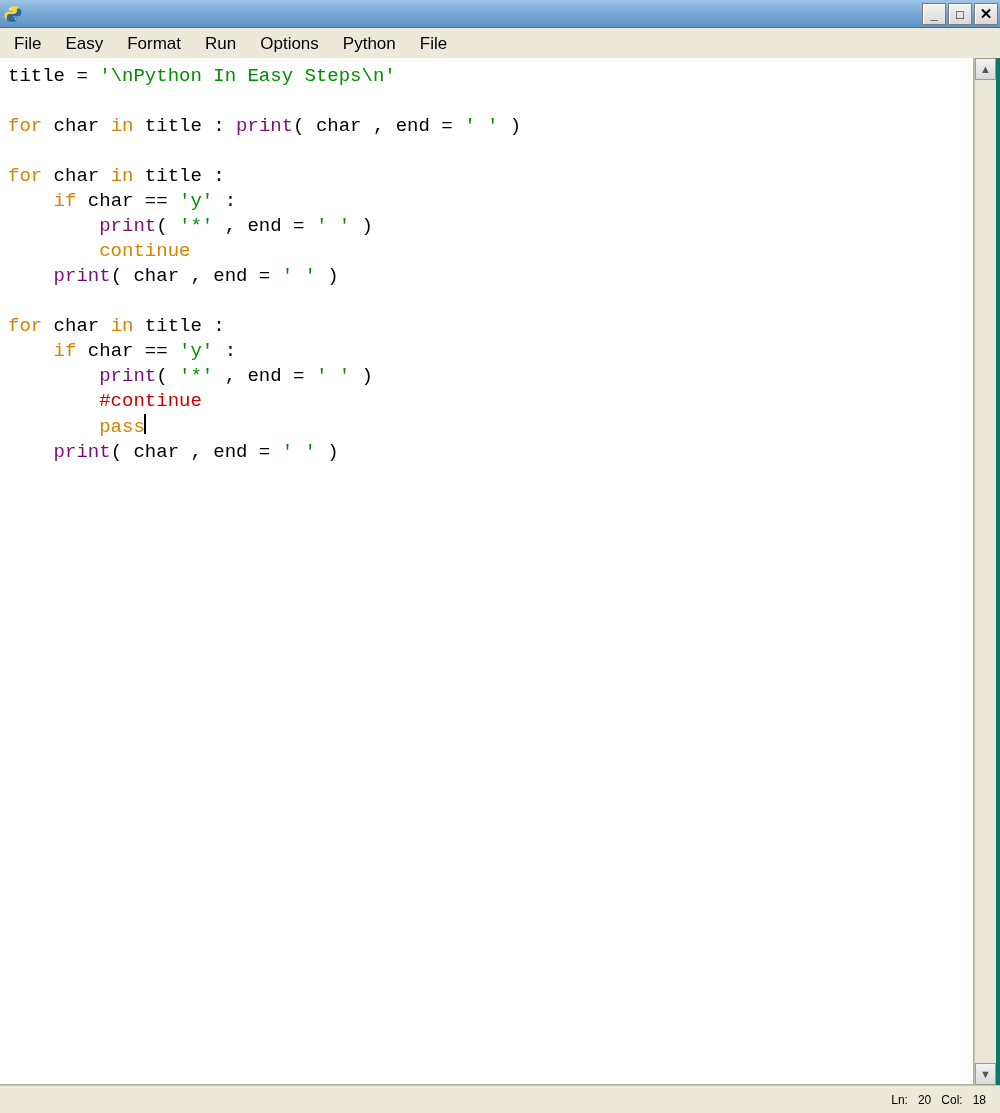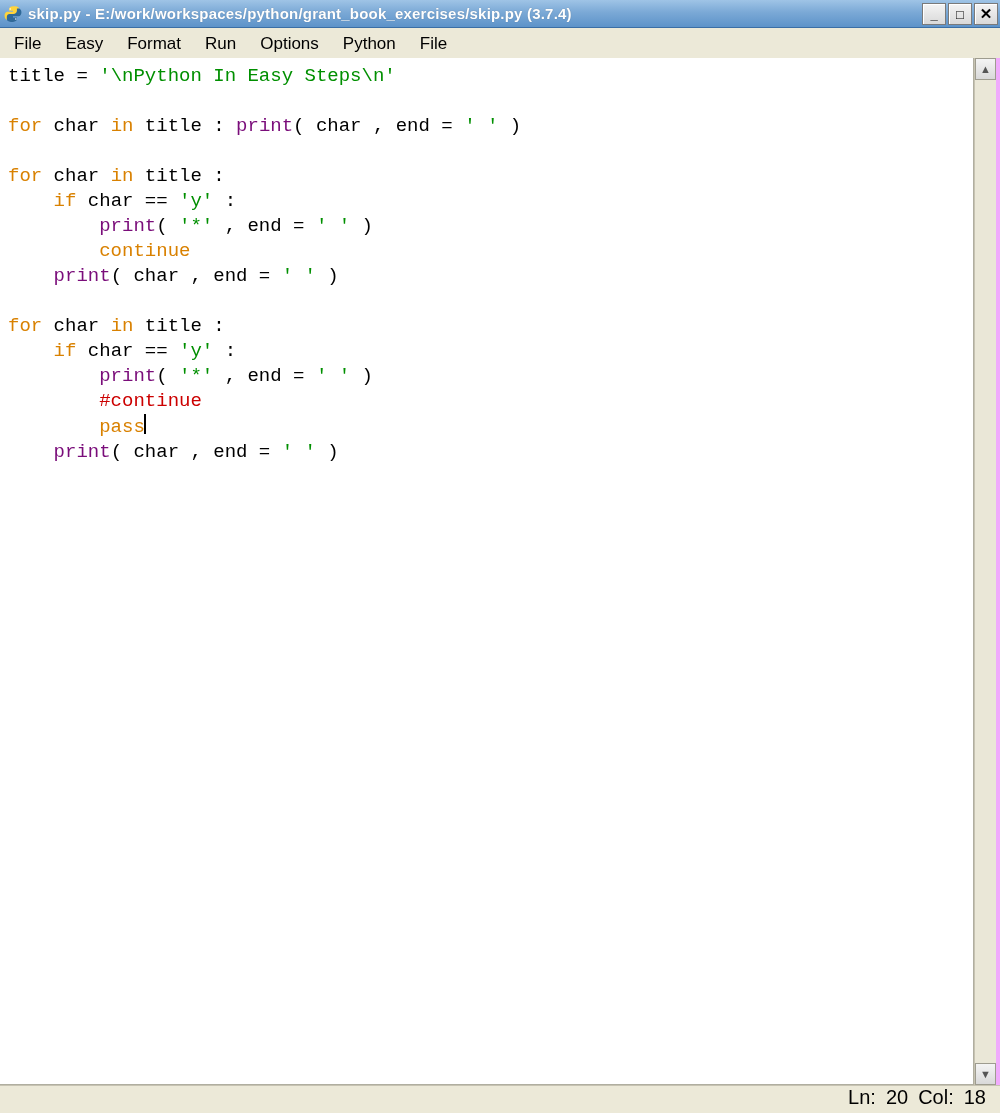--- a/index.html
+++ b/index.html
@@ -74,21 +74,21 @@
     padding: 3px 14px 3px 10px;
   }
   
   .workarea {
     position: absolute;
     top: 58px;
     left: 0;
     right: 0;
     bottom: 28px;
     display: flex;
-    background: #f0abfc;
+    background: #0f766e;
     padding: 0 4px 0 0;
   }
   .editor-wrap {
     flex: 1;
     background: #fff;
     border: 1px solid #b0aea0;
     border-top: none;
     border-left: none;
     position: relative;
     overflow: hidden;
@@ -138,39 +138,39 @@
 
   
   .statusbar {
     position: absolute;
     left: 0; right: 0; bottom: 0;
     height: 28px;
     background: #ece9d8;
     border-top: 1px solid #c7c3b2;
     display: flex;
     justify-content: flex-end;
+    align-items: center;
     padding: 0 14px;
-    font-size: 20px;
+    font-size: 12px;
     color: #000;
   }
   .statusbar span { margin-left: 10px; }
 </style>
 </head>
 <body>
 
 <div class="titlebar">
   <span class="app-icon">
     <svg viewBox="0 0 32 32" width="18" height="18">
       <path fill="#ffd43b" d="M16 2c-4 0-7 2-7 5v3h7v2H6c-3 0-5 3-5 7s2 7 5 7h3v-4c0-3 3-6 6-6h7c3 0 5-2 5-5V7c0-3-3-5-7-5h-4z"></path>
       <circle cx="11" cy="7" r="1.3" fill="#fff"></circle>
       <path fill="#306998" d="M16 30c4 0 7-2 7-5v-3h-7v-2h10c3 0 5-3 5-7s-2-7-5-7h-3v4c0 3-3 6-6 6h-7c-3 0-5 2-5 5v4c0 3 3 5 7 5h4z"></path>
       <circle cx="21" cy="25" r="1.3" fill="#fff"></circle>
     </svg>
   </span>
-  <span class="title-text">skip.py - E:/work/workspaces/python/grant_book_exercises/skip.py (3.7.4)</span>
   <div class="win-controls">
     <div class="win-btn">
         <span>_</span>
       </div>
     <div class="win-btn">
         <span>□</span>
       </div>
     <div class="win-btn close">
         <span>✕</span>
       </div>

